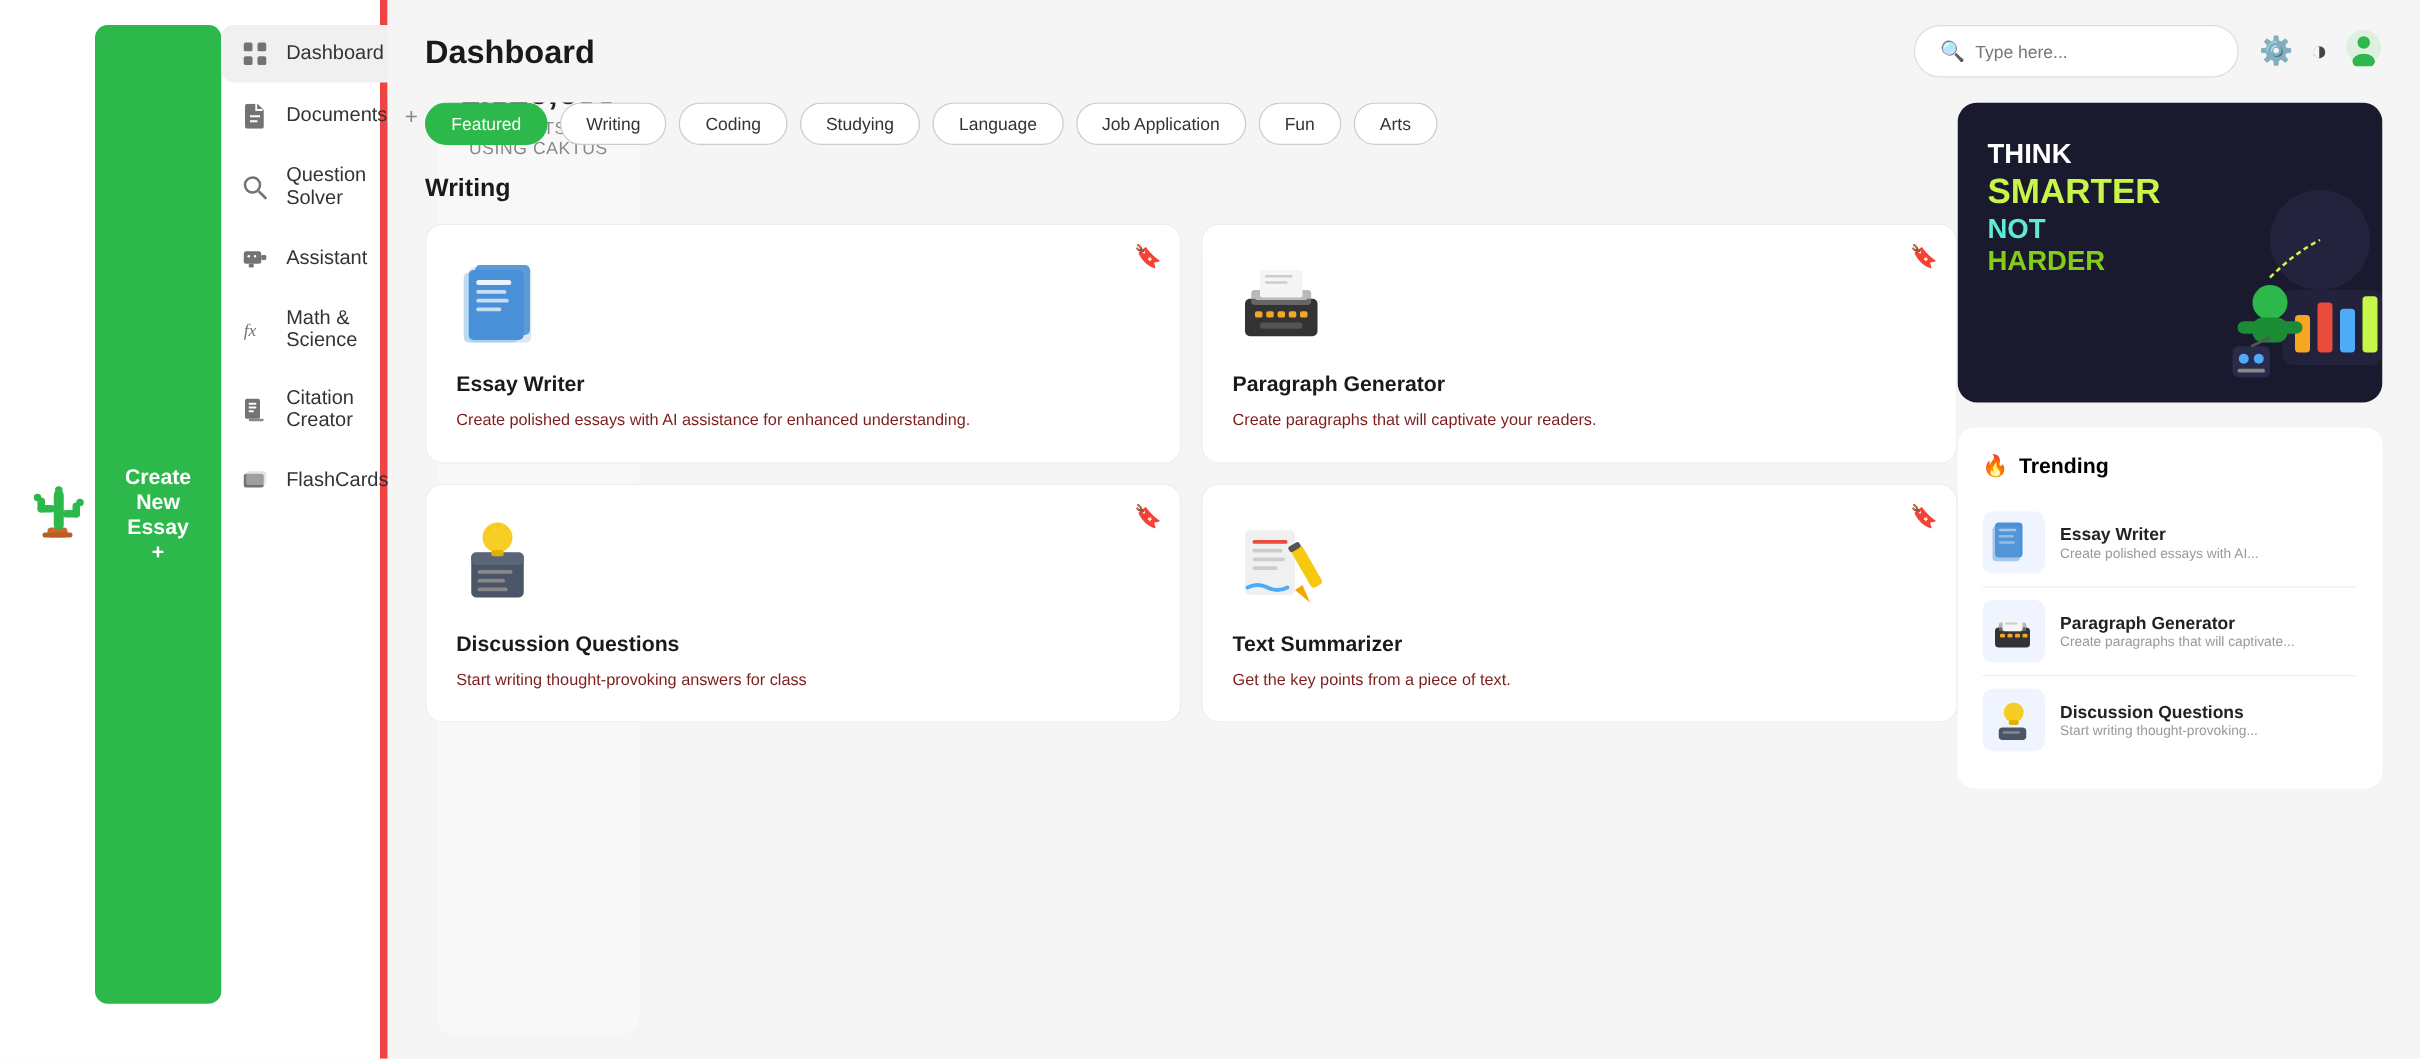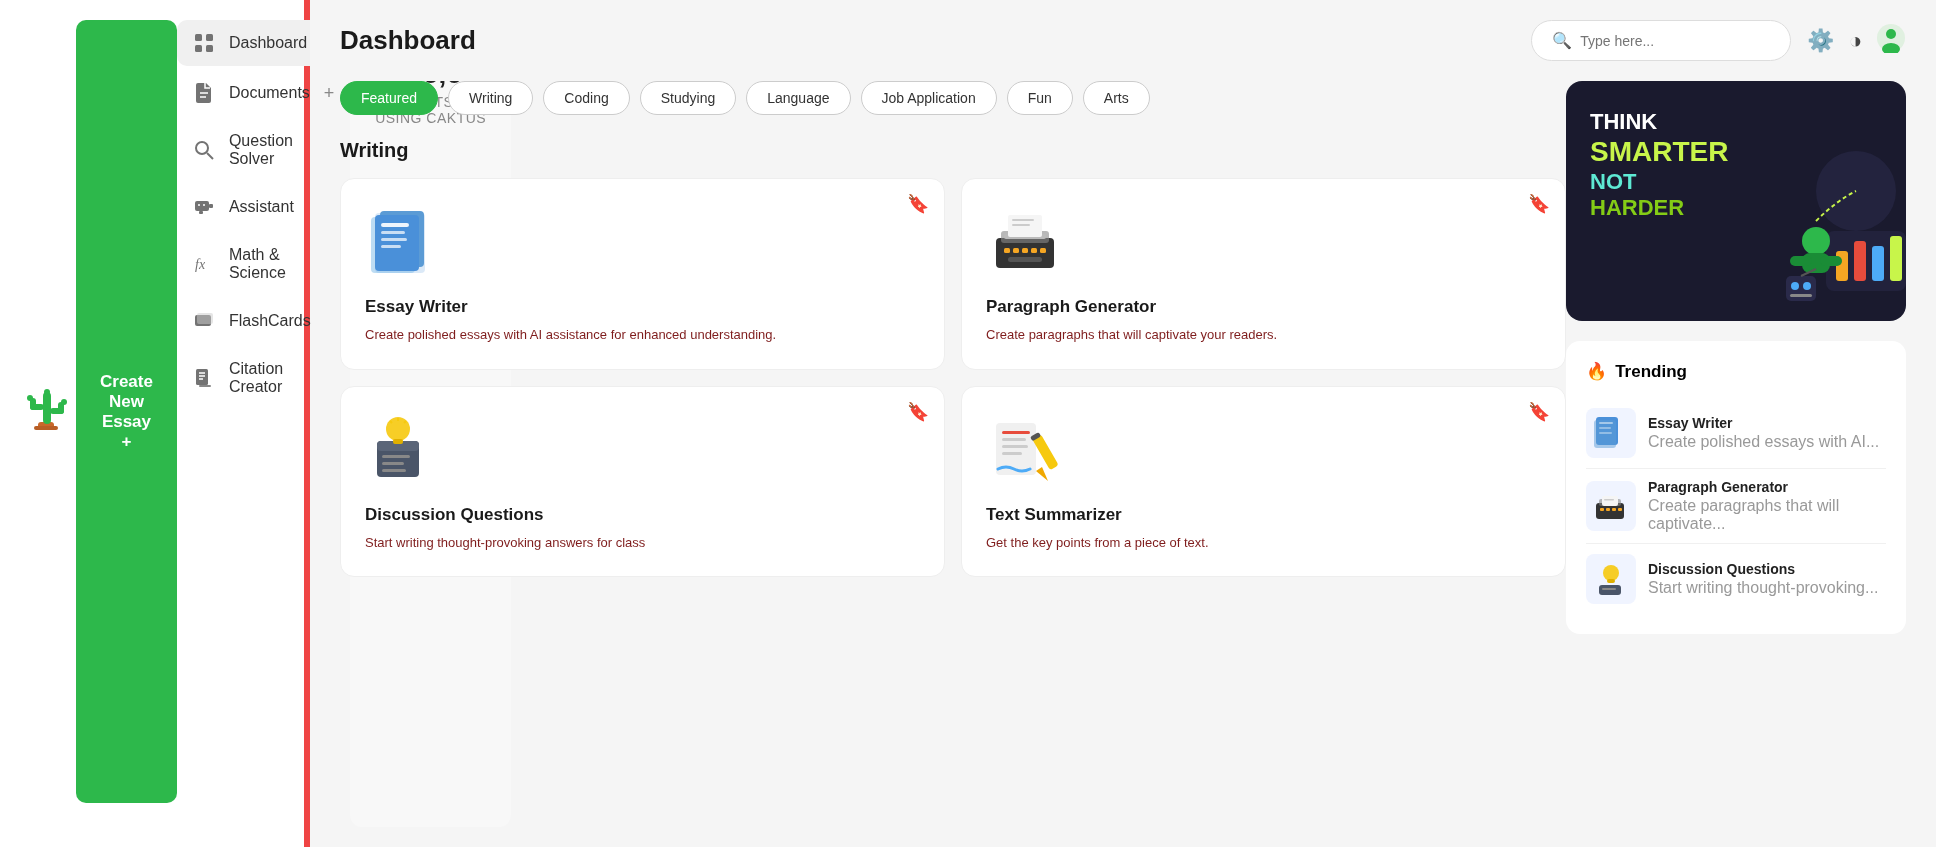--- a/index.html
+++ b/index.html
@@ -230,21 +230,21 @@
       height: 50px;
       border-radius: 8px;
       display: flex;
       align-items: center;
       justify-content: center;
       background: #f0f4ff;
       flex-shrink: 0;
     }
     .trending-info { flex: 1; }
     .trending-name { font-size: 14px; font-weight: 600; color: #222; }
-    .trending-desc { font-size: 16px; color: #999; margin-top: 2px; }
+    .trending-desc { font-size: 11px; color: #999; margin-top: 2px; }
 
     
     ::-webkit-scrollbar { width: 6px; }
     ::-webkit-scrollbar-track { background: transparent; }
     ::-webkit-scrollbar-thumb { background: #ddd; border-radius: 3px; }
   </style>
 </head>
 <body>
 
 <div class="sidebar">
@@ -321,38 +321,38 @@
         <svg width="20" height="20" viewBox="0 0 20 20" fill="currentColor">
           <text x="1" y="15" font-size="14" font-family="serif" font-style="italic">fx</text>
         </svg>
       </span>
       <span class="nav-label">Math &amp; Science</span>
     </div>
 
     <div class="nav-item">
       <span class="nav-icon">
         <svg width="20" height="20" viewBox="0 0 20 20" fill="currentColor">
-          <rect x="1" y="4" width="16" height="11" rx="2"></rect>
-          <rect x="3" y="2" width="16" height="11" rx="2" fill="#ccc" opacity="0.5"></rect>
-        </svg>
-      </span>
-      <span class="nav-label">FlashCards</span>
-    </div>
-
-    <div class="nav-item">
-      <span class="nav-icon">
-        <svg width="20" height="20" viewBox="0 0 20 20" fill="currentColor">
           <rect x="2" y="1" width="12" height="16" rx="1.5"></rect>
           <rect x="5" y="17" width="12" height="2" rx="1" fill="#888"></rect>
           <line x1="5" y1="5" x2="11" y2="5" stroke="#fff" stroke-width="1.5"></line>
           <line x1="5" y1="8" x2="11" y2="8" stroke="#fff" stroke-width="1.5"></line>
           <line x1="5" y1="11" x2="9" y2="11" stroke="#fff" stroke-width="1.5"></line>
         </svg>
       </span>
       <span class="nav-label">Citation Creator</span>
+    </div>
+
+    <div class="nav-item">
+      <span class="nav-icon">
+        <svg width="20" height="20" viewBox="0 0 20 20" fill="currentColor">
+          <rect x="1" y="4" width="16" height="11" rx="2"></rect>
+          <rect x="3" y="2" width="16" height="11" rx="2" fill="#ccc" opacity="0.5"></rect>
+        </svg>
+      </span>
+      <span class="nav-label">FlashCards</span>
     </div>
   </div>
 
   <div class="stats-box">
     <div class="stats-number">1,826,690</div>
     <div class="stats-label">STUDENTS ARE USING CAKTUS</div>
   </div>
 </div>
 
 <div class="main">

